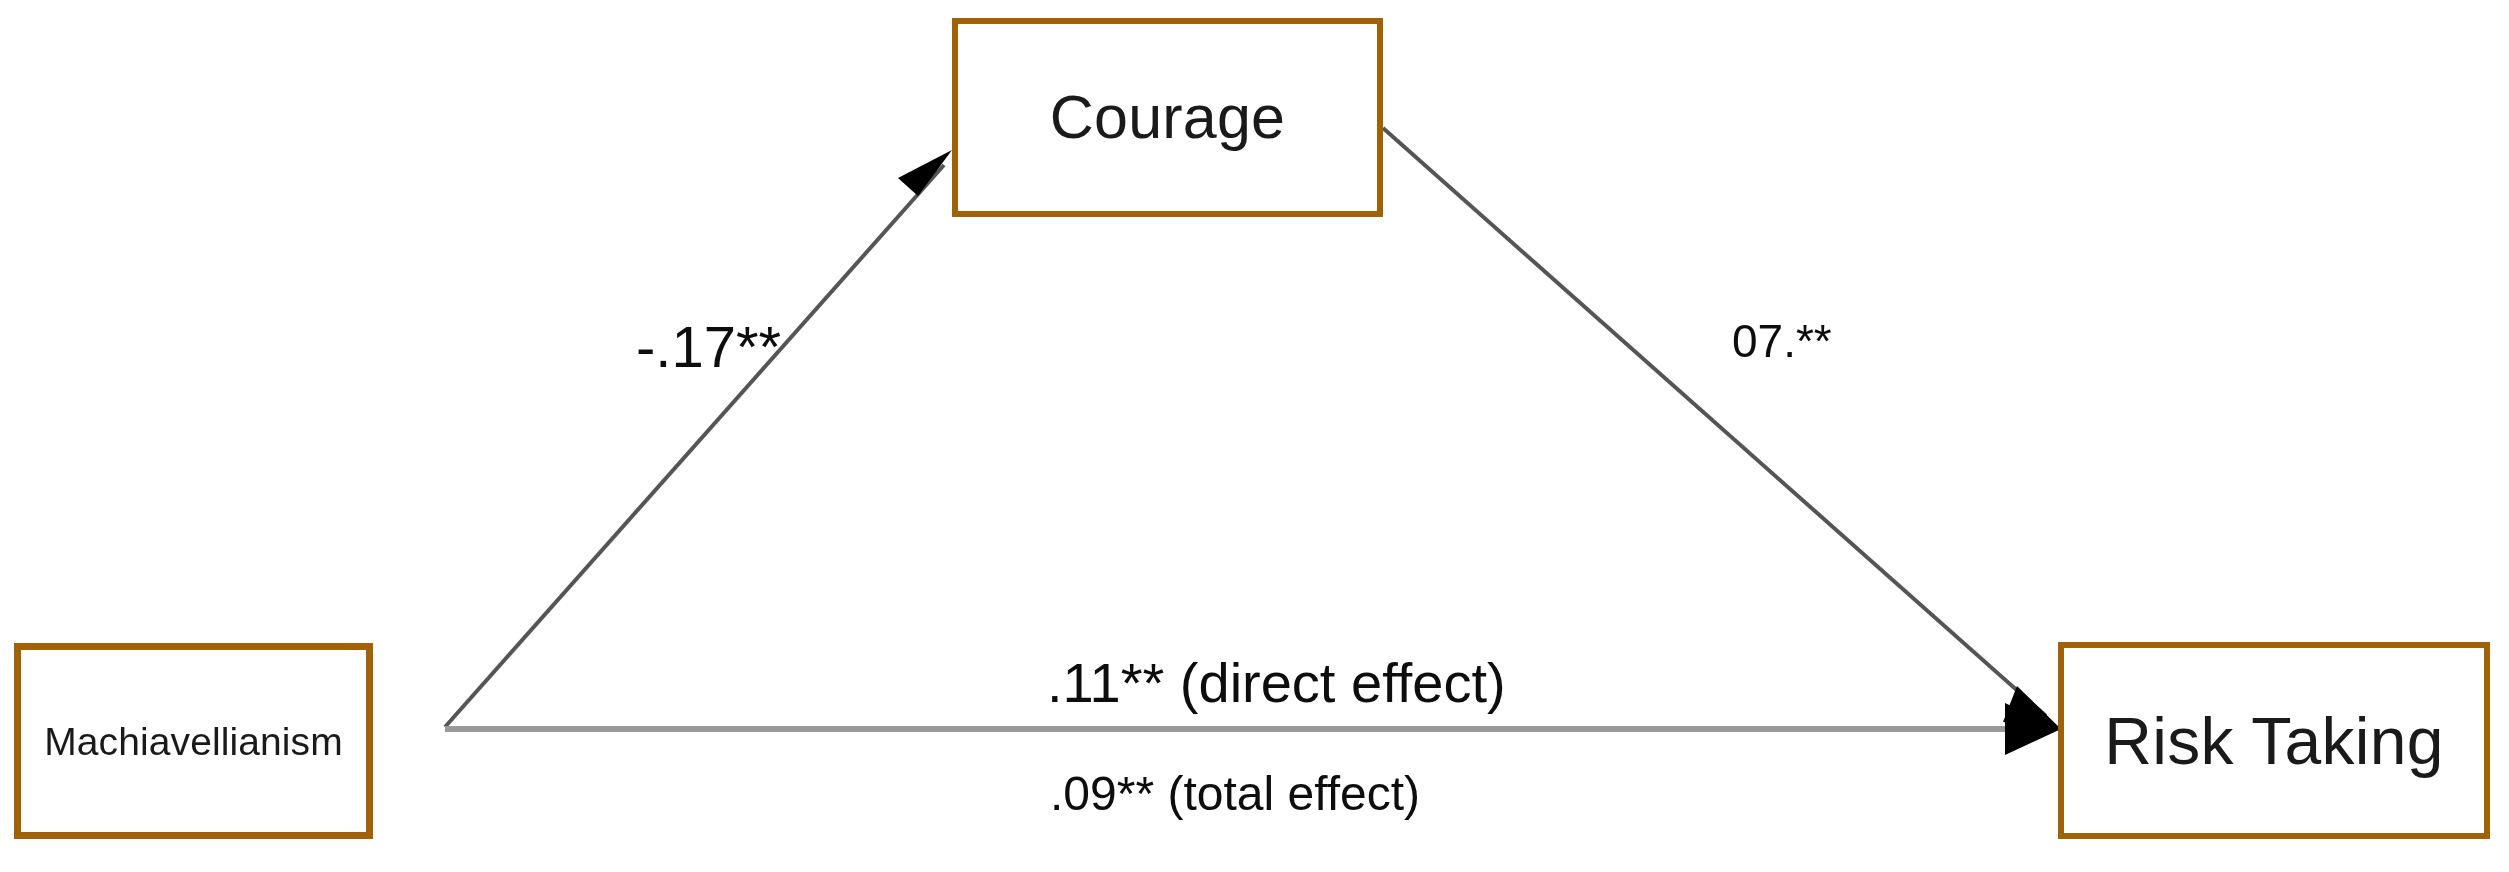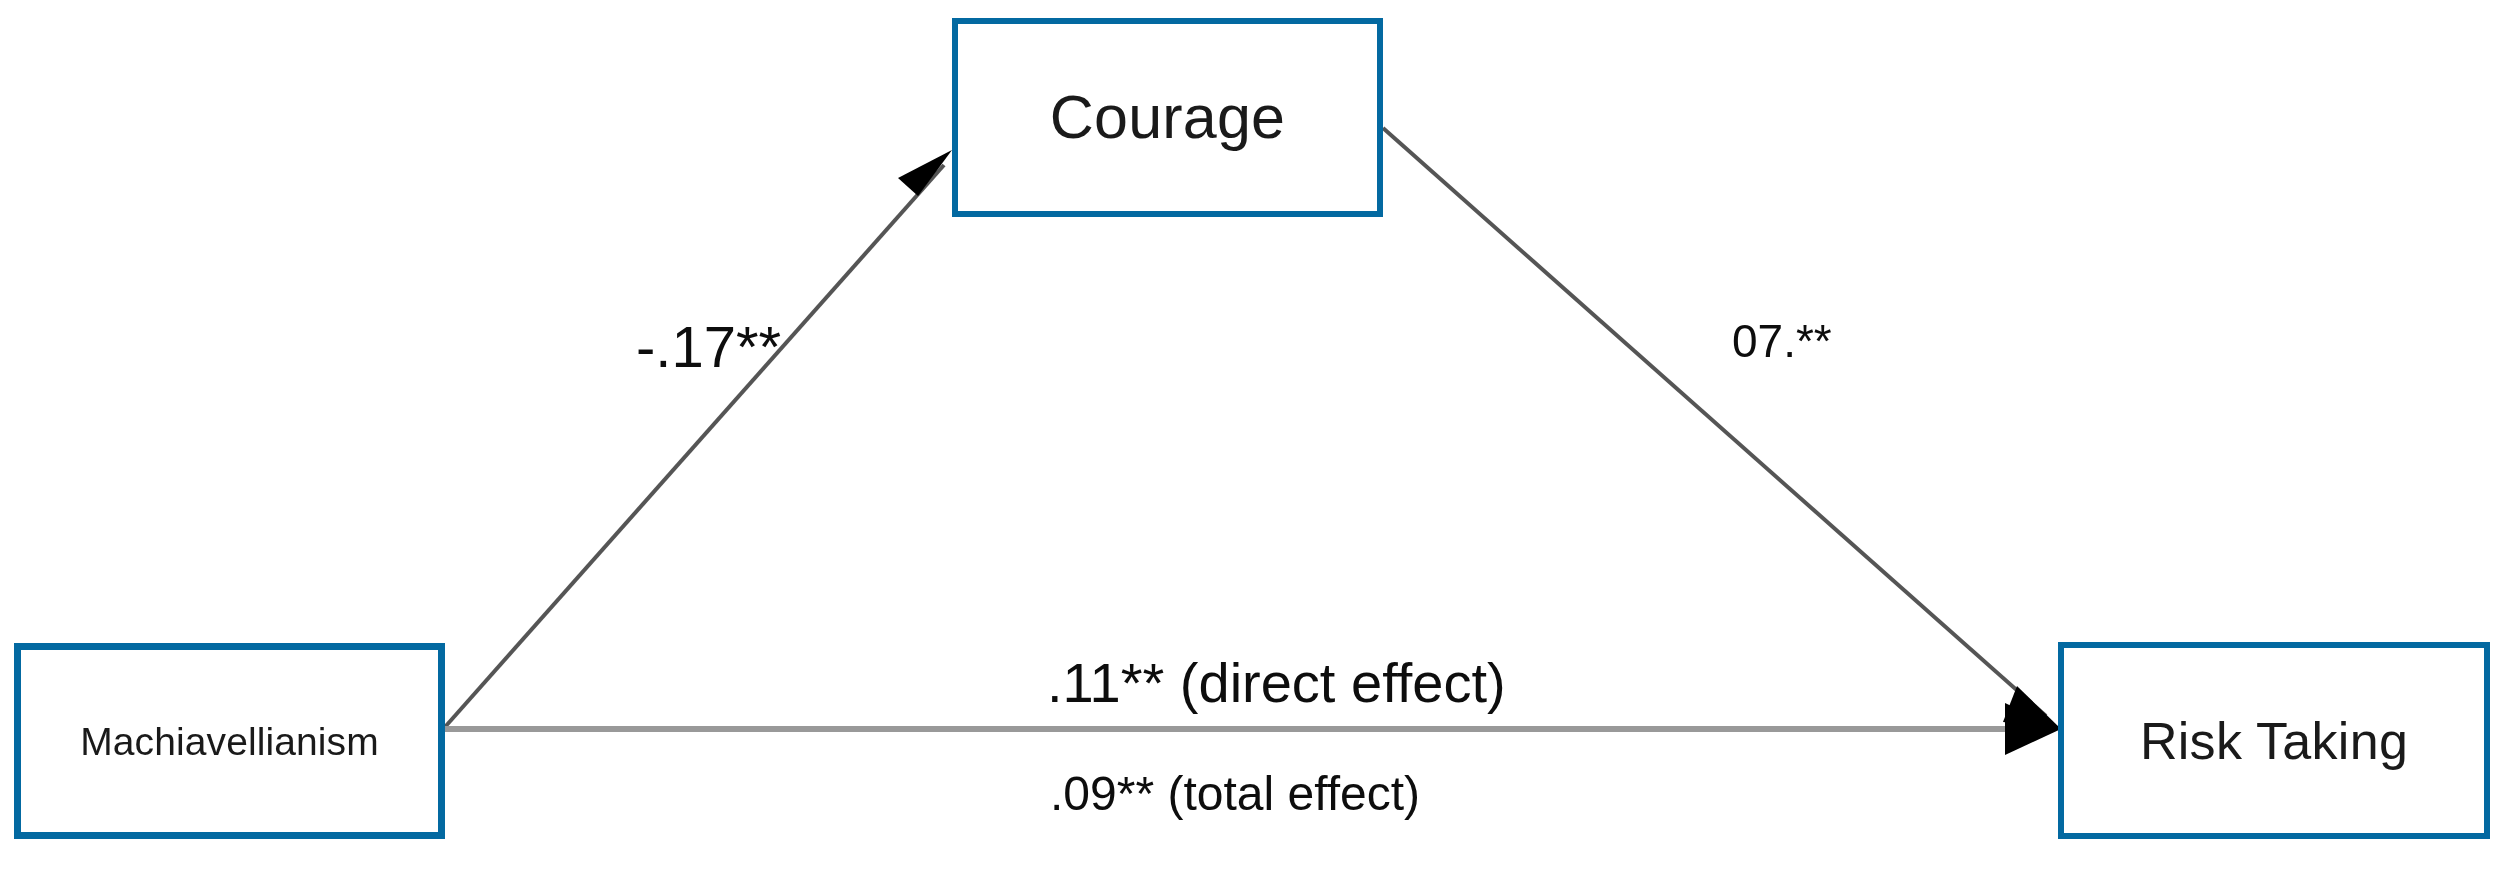--- a/index.html
+++ b/index.html
@@ -22,21 +22,21 @@
     position: absolute;
     left: 0;
     top: 0;
     width: 2509px;
     height: 872px;
   }
   .node-box {
     position: absolute;
     box-sizing: border-box;
     background: #ffffff;
-    border: 6px solid #0369a1;
+    border: 6px solid #a16207;
     display: flex;
     align-items: center;
     justify-content: center;
     z-index: 3;
   }
   .node-label {
     color: #1a1a1a;
     line-height: 1;
     white-space: nowrap;
     font-weight: 400;
@@ -47,36 +47,36 @@
     width: 431px;
     height: 199px;
   }
   #node-courage .node-label {
     font-size: 61px;
     letter-spacing: 0.2px;
   }
   #node-machiavellianism {
     left: 14px;
     top: 643px;
-    width: 431px;
+    width: 359px;
     height: 196px;
     border-width: 7px;
   }
   #node-machiavellianism .node-label {
     font-size: 39px;
     letter-spacing: 0.1px;
   }
   #node-risk-taking {
     left: 2058px;
     top: 642px;
     width: 432px;
     height: 197px;
   }
   #node-risk-taking .node-label {
-    font-size: 52px;
+    font-size: 66px;
     letter-spacing: 0.3px;
   }
   .edge-label {
     position: absolute;
     color: #0d0d0d;
     line-height: 1;
     white-space: nowrap;
     z-index: 4;
     font-weight: 400;
   }

